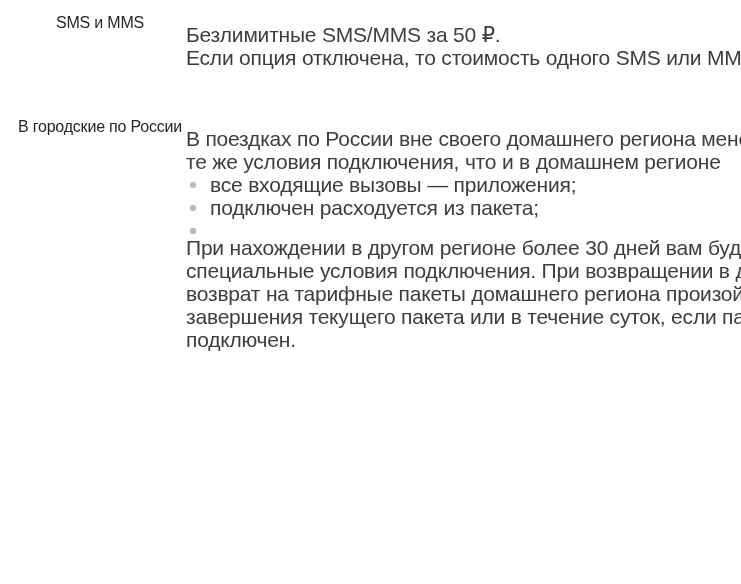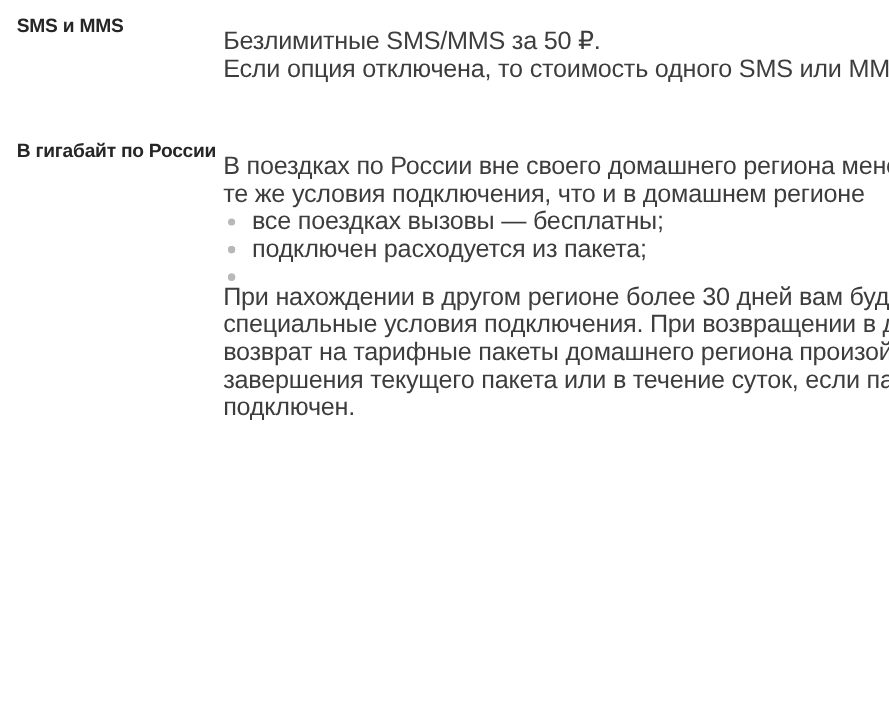--- a/index.html
+++ b/index.html
@@ -22,25 +22,26 @@
   }
   .section {
     display: flex;
     align-items: flex-start;
   }
   .section + .section { margin-top: 46px; }
   .term {
     flex: none;
     width: 172px;
     font-size: 16px;
-    font-weight: bold;
+    font-weight: normal;
     line-height: 23px;
     letter-spacing: -0.2px;
     color: var(--heading);
     white-space: nowrap;
+    text-align: center;
   }
   .content {
     flex: 1;
     font-size: 21px;
     line-height: 23px;
     letter-spacing: -0.2px;
     color: var(--text);
     margin-top: 12px;
   }
   .para { white-space: nowrap; }
@@ -67,25 +68,25 @@
 <body>
 
 <div class="doc">
     <div class="section">
       <div class="term">SMS и MMS</div>
       <div class="content">
         <div class="para">Безлимитные SMS/MMS за 50 ₽.<br>Если опция отключена, то стоимость одного SMS или MMS – 1.9 ₽.</div>
       </div>
     </div>
     <div class="section">
-      <div class="term">В гигабайт по России</div>
+      <div class="term">В городские по России</div>
       <div class="content">
         <div class="para">В поездках по России вне своего домашнего региона менее 30 дней действуют<br>те же условия подключения, что и в домашнем регионе</div>
         <ul class="bullets">
-          <li><span class="dot"></span><span class="li-text">все поездках вызовы — бесплатны;</span></li>
+          <li><span class="dot"></span><span class="li-text">все входящие вызовы — приложения;</span></li>
           <li><span class="dot"></span></li>
           <li><span class="dot"></span><span class="li-text">подключен расходуется из пакета;</span></li>
           <li><span class="dot"></span></li>
           <li><span class="dot"></span></li>
         </ul>
         <div class="para">При нахождении в другом регионе более 30 дней вам будут предложены<br>специальные условия подключения. При возвращении в домашний регион,<br>возврат на тарифные пакеты домашнего региона произойдет после<br>завершения текущего пакета или в течение суток, если пакет не был<br>подключен.</div>
       </div>
     </div>
   </div>
 

